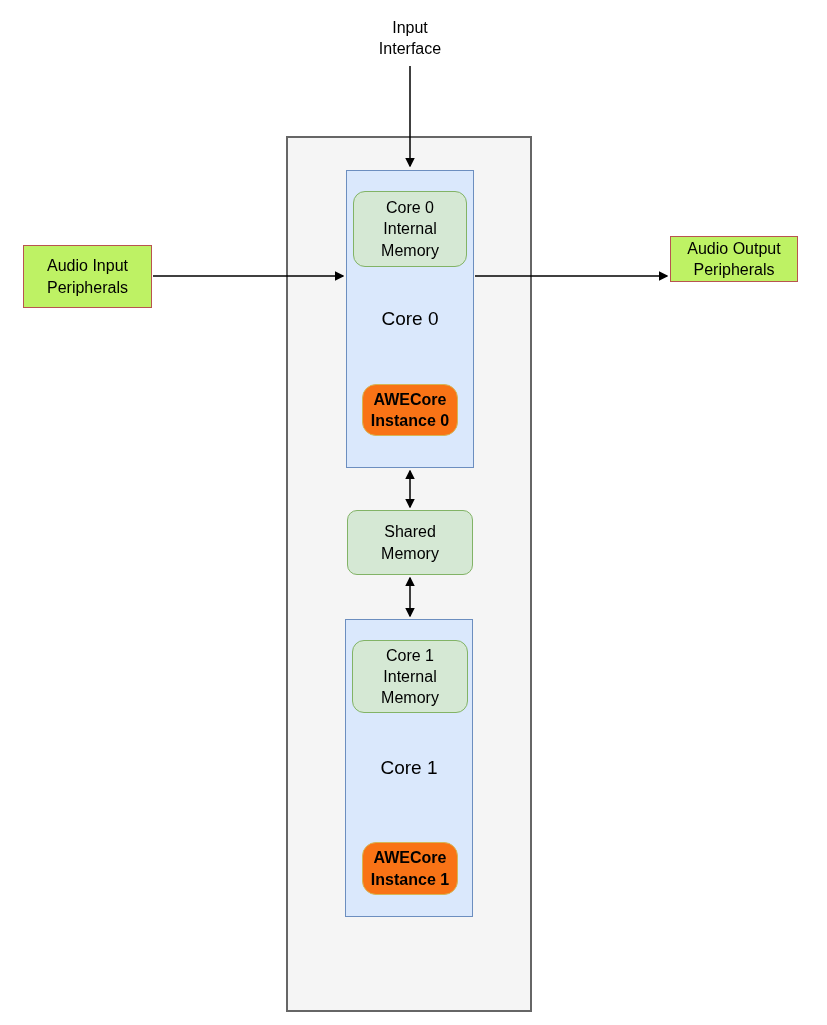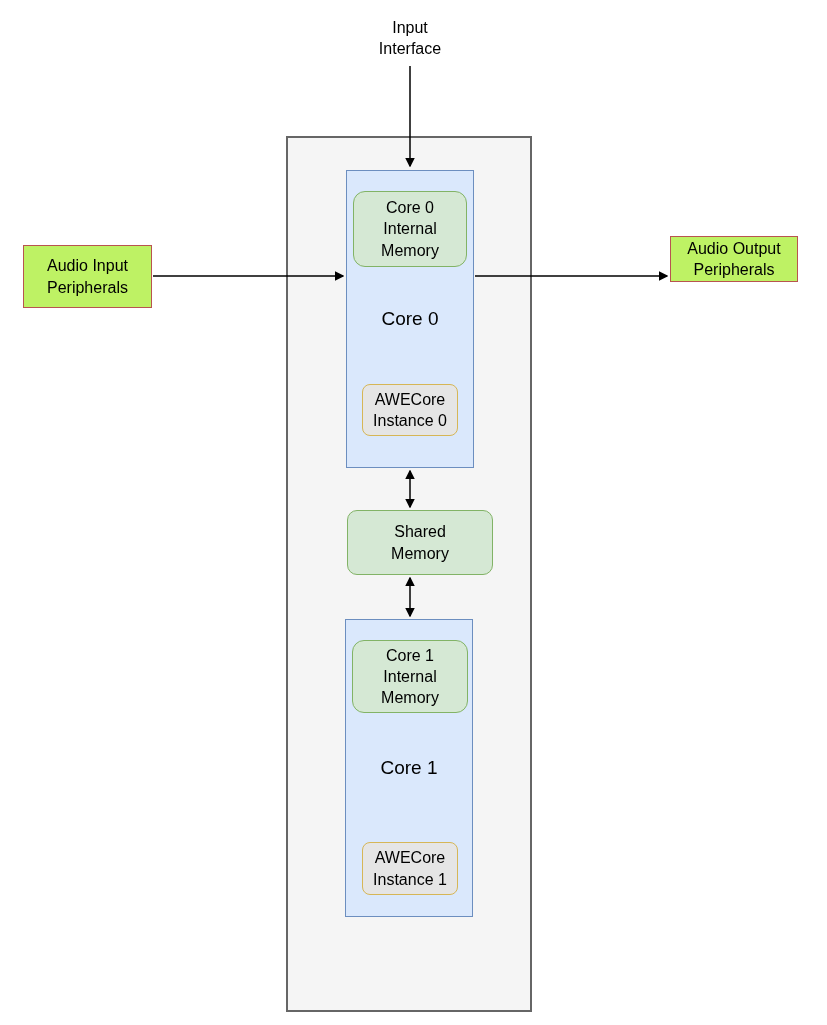--- a/index.html
+++ b/index.html
@@ -43,25 +43,26 @@
   }
   .core0-label { left: 346px; top: 170px; width: 128px; height: 298px; }
   .core1-label { left: 345px; top: 619px; width: 128px; height: 298px; }
   .green-box {
     background: #d5e8d4;
     border: 1.5px solid #82b366;
     border-radius: 12px;
   }
   .core0-mem { left: 353px; top: 191px; width: 114px; height: 76px; }
   .core1-mem { left: 352px; top: 640px; width: 116px; height: 73px; }
-  .shared-mem { left: 347px; top: 510px; width: 146px; height: 65px; border-radius: 10px; }
+  .shared-mem { left: 347px; top: 510px; width: 126px; height: 65px; border-radius: 10px; }
   .yellow-box {
-    background: #e5e5e5;
+    background: #f97316;
     border: 1.5px solid #d6b656;
-    border-radius: 8px;
+    border-radius: 14px;
+    font-weight: bold;
   }
   .awecore0 { left: 362px; top: 384px; width: 96px; height: 52px; }
   .awecore1 { left: 362px; top: 842px; width: 96px; height: 53px; }
   .pink-box {
     background: #bef264;
     border: 1.5px solid #b85450;
   }
   .audio-in  { left: 23px;  top: 245px; width: 129px; height: 63px; }
   .audio-out { left: 670px; top: 236px; width: 128px; height: 46px; }
   .tuning-label {

